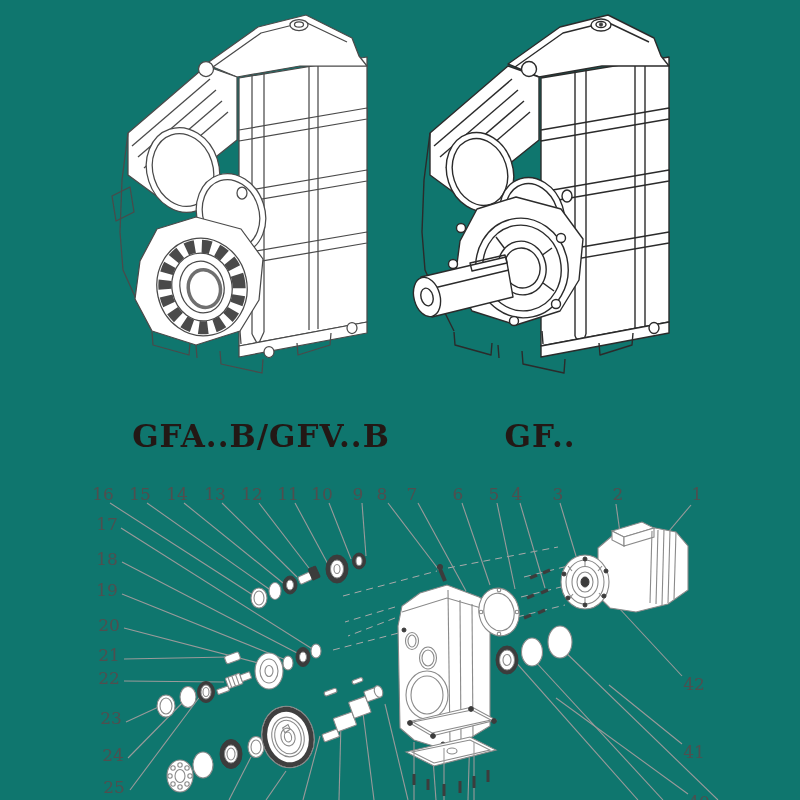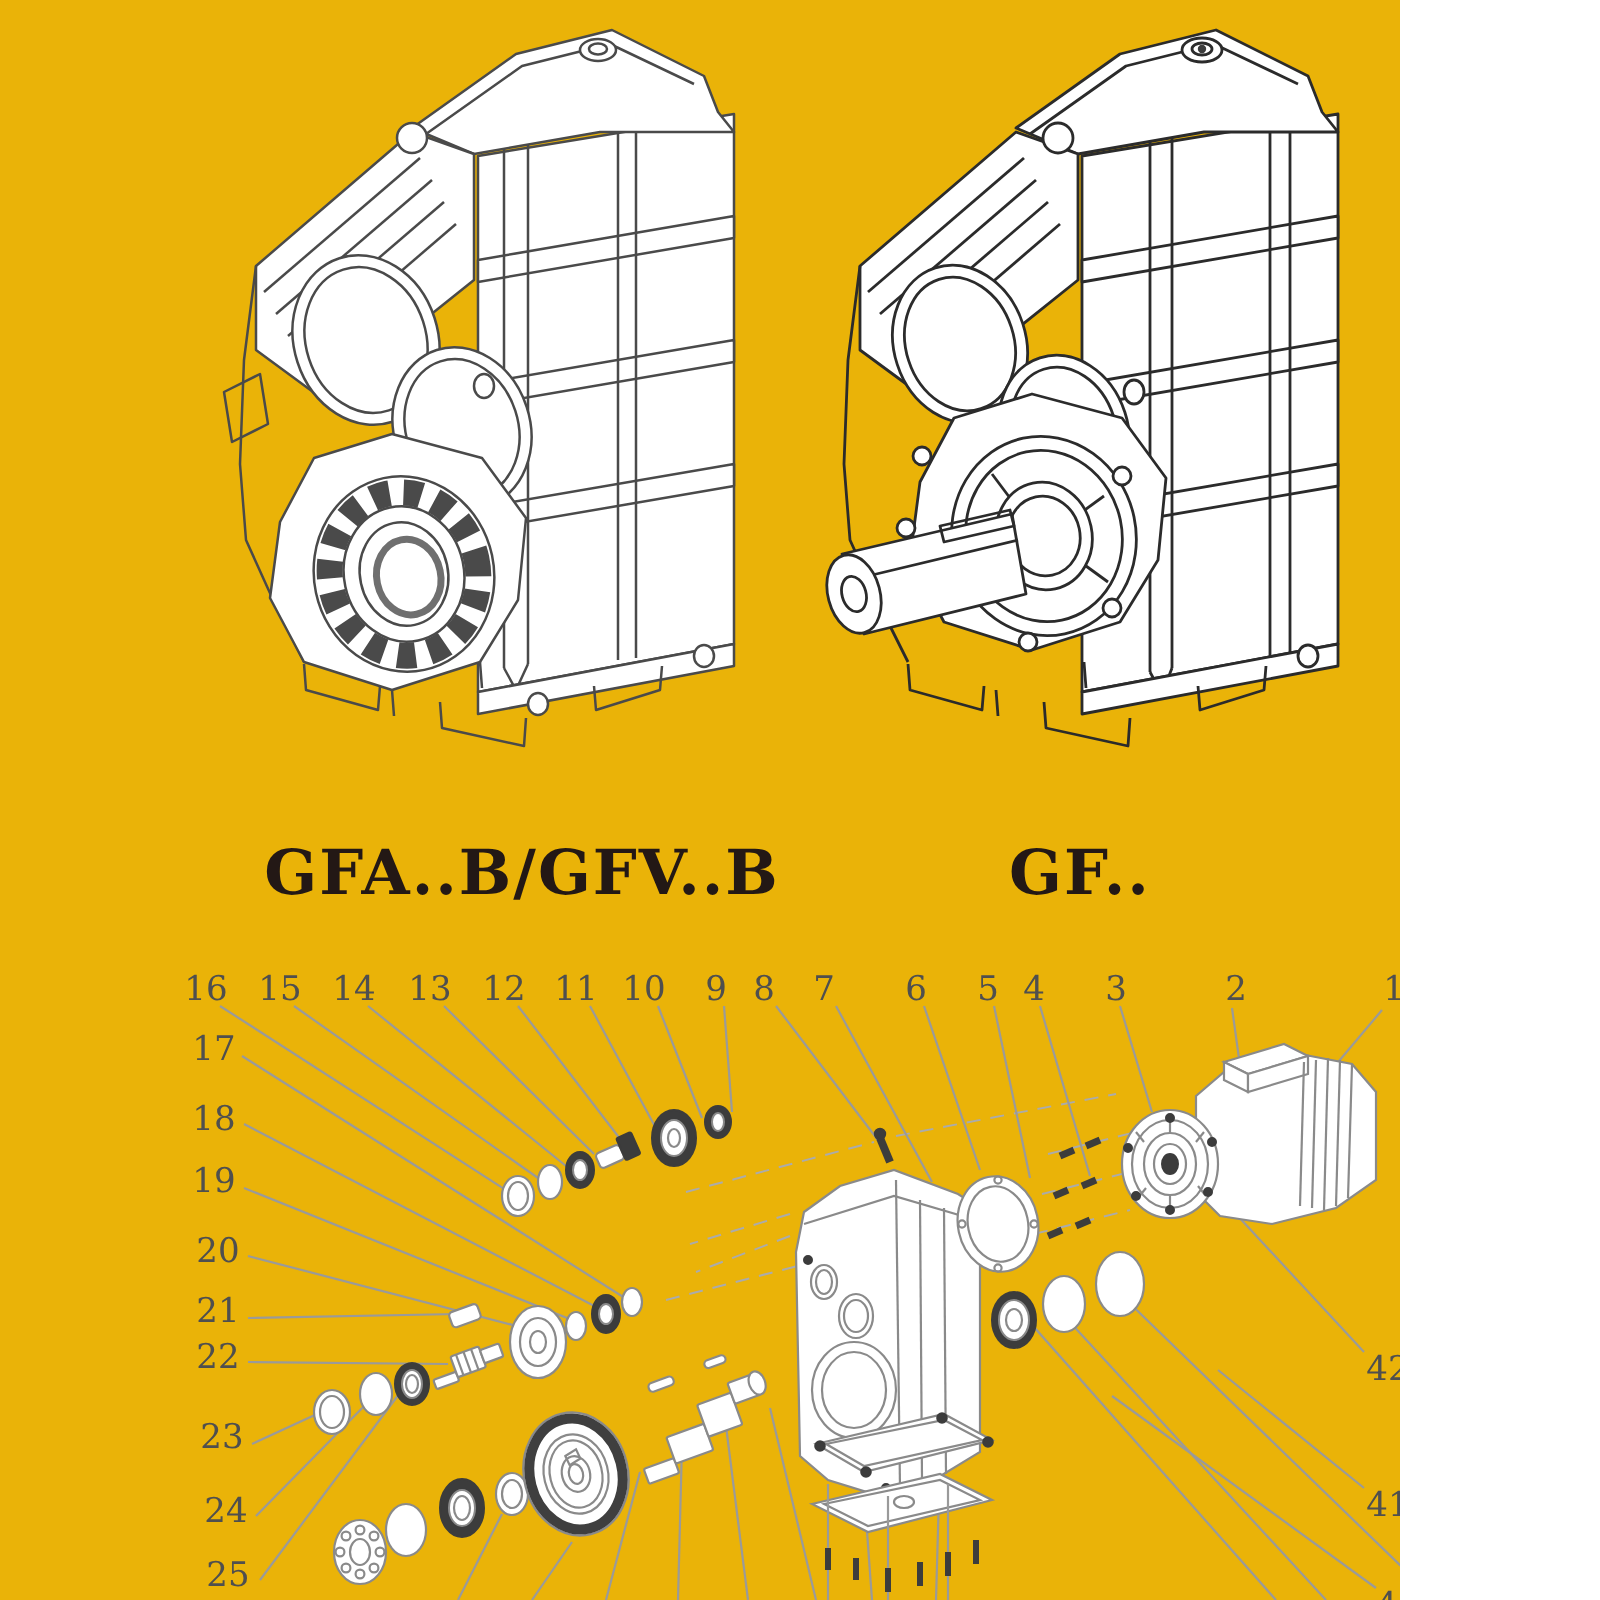--- a/index.html
+++ b/index.html
@@ -1,16 +1,16 @@
 <!DOCTYPE html>
 <html><head>
 <meta charset="utf-8">
 <style>
   html,body{margin:0;padding:0;background:#fff;}
-  .canvas{position:relative;width:700px;height:800px;background:#eab308;overflow:hidden;
+  .canvas{position:relative;width:800px;height:800px;background:#0f766e;overflow:hidden;
           font-family:"DejaVu Serif", serif;}
   svg{display:block;}
   .model-label{font-family:"DejaVu Serif", serif;font-weight:bold;font-size:31px;
                letter-spacing:1px;fill:#231815;}
   .callout{font-family:"DejaVu Serif", serif;font-size:17px;fill:#4f4f4f;}
   .ld{stroke:#9a9a9a;stroke-width:1.1;fill:none;}
   .dash{stroke:#ababab;stroke-width:1;fill:none;stroke-dasharray:7 5;}
   .pl{stroke:#8a8a8a;stroke-width:1.1;fill:none;}
   .plw{stroke:#8a8a8a;stroke-width:1.1;fill:#ffffff;}
   .pdk{stroke:#3c3c3c;stroke-width:1;fill:#3c3c3c;}

